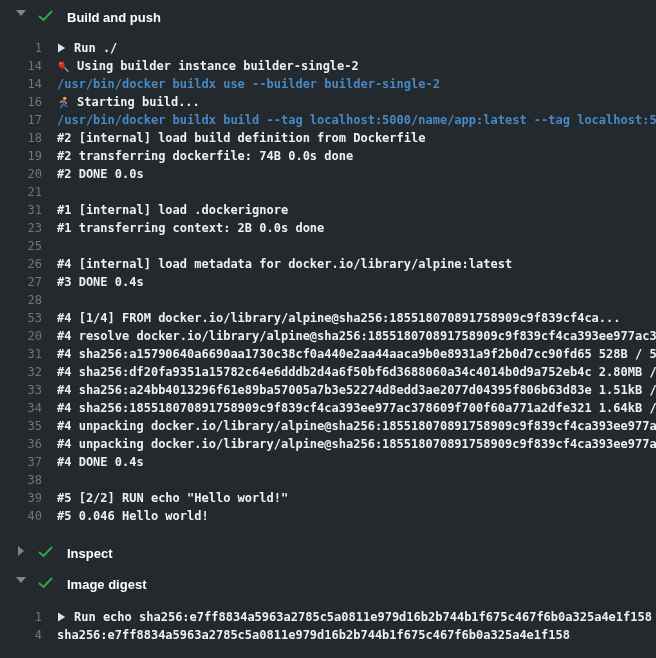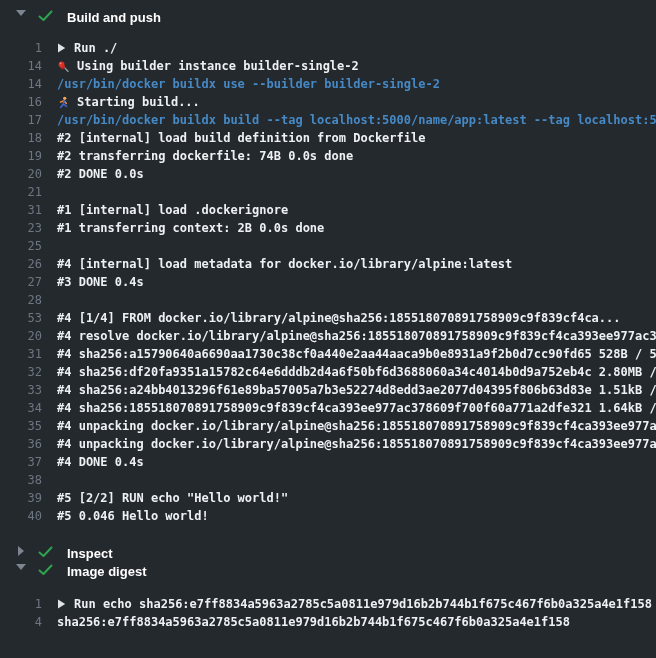--- a/index.html
+++ b/index.html
@@ -7,21 +7,21 @@
     --blue:#4689c5; --green:#2ea44f; --chev:#7d8590; --arrow:#dde3e9;
   }
   html,body{margin:0;padding:0}
   body{
     width:656px;height:658px;background:var(--bg);overflow:hidden;
     font-family:"Liberation Sans",sans-serif;
   }
   .viewer{padding-top:10px;width:656px}
   .group{margin:0}
   .group.gap-sm{margin-top:21px}
-  .group.gap-md{}
+  .group.gap-md{margin-top:13px}
   .ghead{display:flex;align-items:flex-start;height:18px;padding-left:16px;cursor:pointer}
   .chevbox{width:10px;display:flex;justify-content:center;flex:none}
   .chev{width:0;height:0}
   .chev.down{border-left:5px solid transparent;border-right:5px solid transparent;border-top:6px solid var(--chev)}
   .chev.right{border-top:5px solid transparent;border-bottom:5px solid transparent;border-left:6px solid var(--chev)}
   .check{margin-left:12px;width:15px;height:12px;flex:none;display:flex;align-items:center}
   .gtitle{margin-left:14px;color:var(--header-text);font-weight:bold;font-size:13px;white-space:pre}
   .lines{margin-top:11px;overflow:hidden;width:656px}
   .lines.gap-md{margin-top:13px}
   .row{display:flex;height:18px;line-height:18px;font-family:"DejaVu Sans Mono","Liberation Mono",monospace;font-size:12px}

